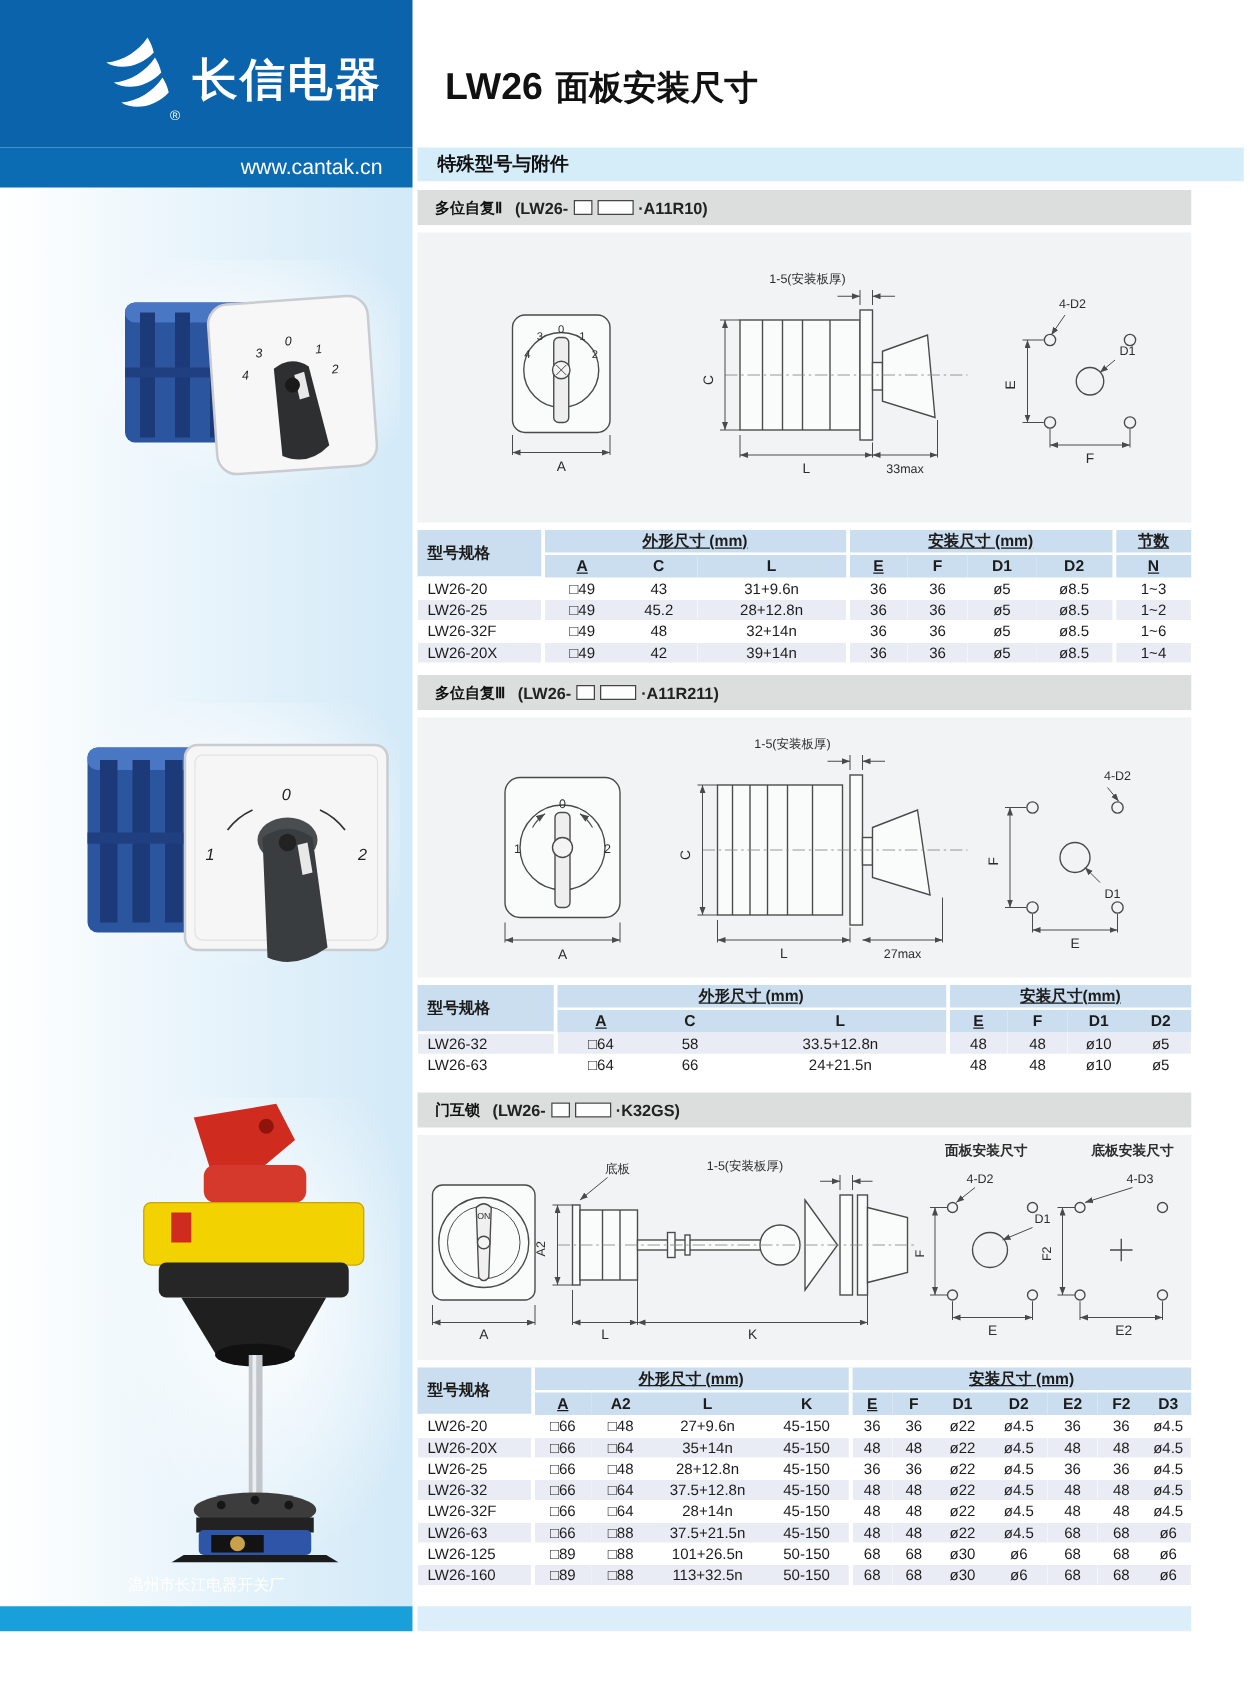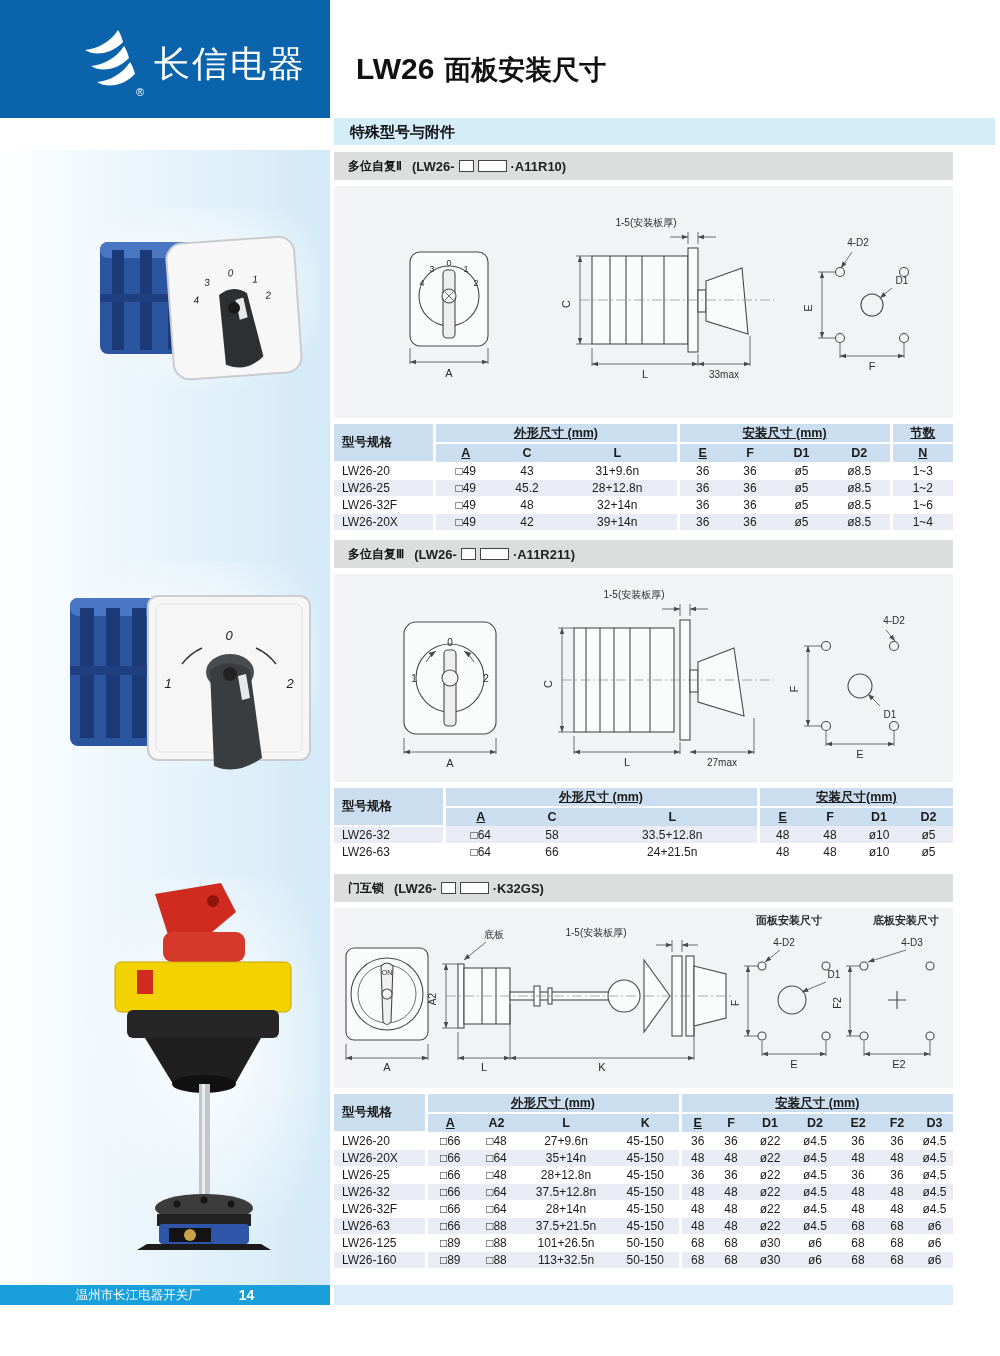--- a/index.html
+++ b/index.html
@@ -6,21 +6,21 @@
   .page{position:relative;width:1000px;height:1356px;background:#ffffff;
         font-family:"Liberation Sans",sans-serif;overflow:hidden;color:#1c1c1c;}
 
   
   .sidebar-bg{position:absolute;left:0;top:150px;width:330px;height:1135px;
     background:linear-gradient(90deg,#ffffff 0%,#eef7fc 35%,#d2e9f7 100%);}
 
   
   .logo-box{position:absolute;left:0;top:0;width:330px;height:118px;background:#0a63ab;}
   .logo-inner{position:absolute;left:78px;top:28px;display:flex;align-items:center;gap:10px;}
-  .brand{color:#fff;font-size:36px;font-weight:normal;letter-spacing:2px;line-height:64px;}
+  .brand{color:#fff;font-size:36px;font-weight:bold;letter-spacing:2px;line-height:64px;}
   .url-bar{position:absolute;left:0;top:118px;width:330px;height:32px;background:#0b6cb4;
     color:#fff;font-size:17px;line-height:32px;text-align:right;box-sizing:border-box;padding-right:24px;}
   .page-title{position:absolute;left:356px;top:52px;display:flex;align-items:baseline;gap:10px;}
   .page-title .model{font-size:30px;font-weight:bold;color:#111;}
   .page-title .rest{font-size:27px;font-weight:bold;color:#111;}
   .banner{position:absolute;left:334px;top:118px;width:661px;height:27px;background:#d5ecf9;
     font-size:15px;font-weight:bold;line-height:27px;box-sizing:border-box;padding-left:16px;color:#111;}
 
   
   .section-bar{position:absolute;left:334px;width:619px;height:28px;background:#dcdddd;
@@ -46,21 +46,21 @@
   td:first-child{text-align:left;padding-left:8px;}
   .gb{border-left:3px solid #fff;text-decoration:underline;}
   .tbl1 td:nth-child(2),.tbl1 td:nth-child(5),.tbl1 td:nth-child(9){border-left:3px solid #fff;}
   .tbl2 td:nth-child(2),.tbl2 td:nth-child(5){border-left:3px solid #fff;}
   .tbl3 td:nth-child(2),.tbl3 td:nth-child(6){border-left:3px solid #fff;}
   .even-shade tbody tr:nth-child(even){background:#e9ecf4;}
   .odd-shade tbody tr:nth-child(odd){background:#e9ecf4;}
 
   
   .footer-bar{position:absolute;left:0;top:1285px;width:330px;height:20px;background:#199fd9;
-    color:#fff;display:flex;align-items:center;justify-content:center;gap:38px;font-size:12.5px;}
+    color:#fff;display:flex;align-items:center;justify-content:center;gap:38px;font-size:12.5px;flex-direction:column;}
   .footer-bar .pageno{font-weight:bold;font-size:14px;}
   .footer-strip{position:absolute;left:334px;top:1285px;width:619px;height:20px;background:#dbeefa;}
 
   
   .photo{position:absolute;background:radial-gradient(ellipse at 55% 45%,rgba(255,255,255,.95),rgba(255,255,255,0) 72%);}
   .photo1{left:70px;top:208px;width:250px;height:185px;}
   .photo2{left:52px;top:562px;width:268px;height:212px;}
   .photo3{left:85px;top:878px;width:235px;height:372px;}
 </style>
 </head>
@@ -76,20 +76,21 @@
         <g fill="#ffffff">
           <path d="M40,2 C33,13 20,21 7,22 C18,29 35,25 45,14 C44,9.5 42,5 40,2 Z"></path>
           <path d="M46,18 C39,29 26,37 13,38 C24,45 41,41 51,30 C50,25.5 48,21 46,18 Z"></path>
           <path d="M52,34 C45,45 32,53 19,54 C30,61 47,57 57,46 C56,41.5 54,37 52,34 Z"></path>
         </g>
         <text x="58" y="68" font-size="11" fill="#ffffff">®</text>
       </svg>
       <span class="brand">长信电器</span>
     </div>
   </div>
+  <div class="url-bar">www.cantak.cn</div>
 
   <div class="page-title">
     <span class="model">LW26</span>
     <span class="rest">面板安装尺寸</span>
   </div>
   <div class="banner">特殊型号与附件</div>
 
   <div class="section-bar" style="top:152px;">
     <span class="sec-title">多位自复Ⅱ</span>
     <span class="sec-code">

